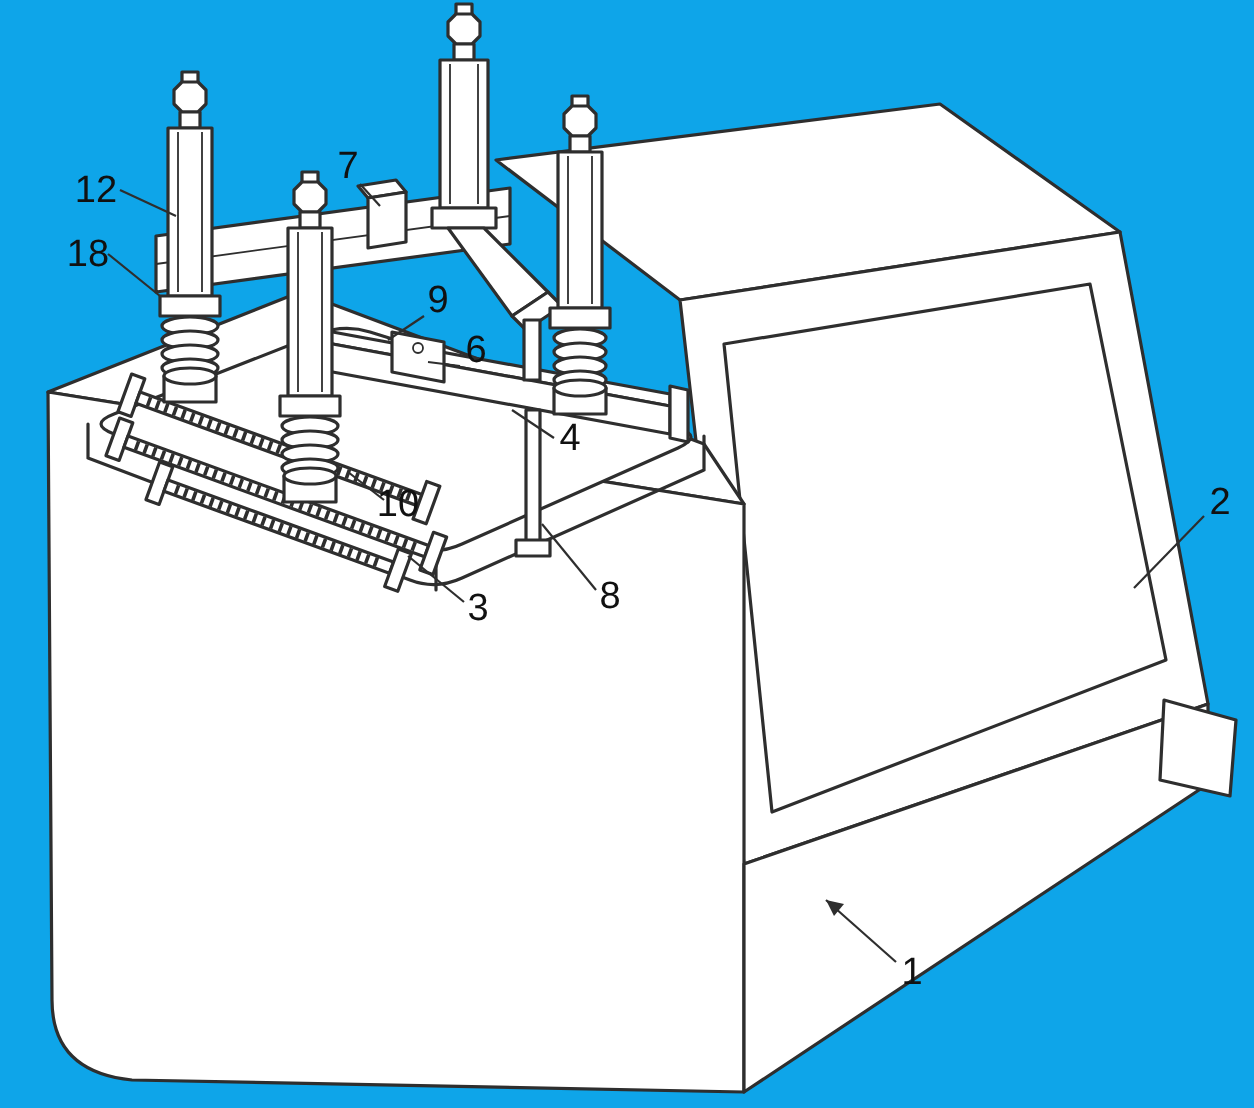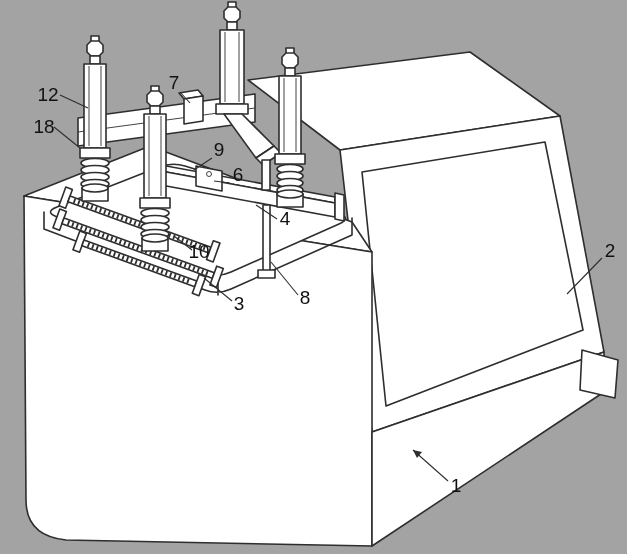--- a/index.html
+++ b/index.html
@@ -1,17 +1,17 @@
 <!DOCTYPE html>
 <html style="--line-color: #2e2e2e; --label-color: #111111;"><head>
 <meta charset="utf-8">
 <style>
   :root { --line-color:#2e2e2e; --label-color:#111111; }
   html,body{margin:0;padding:0;background:#ffffff;}
-  .stage{position:relative;width:627px;height:554px;background:#a3a3a3;overflow:hidden;}
+  .stage{position:relative;width:627px;height:554px;background:#0ea5e9;overflow:hidden;}
   svg{position:absolute;left:0;top:0;}
   .face{fill:#ffffff;stroke:var(--line-color);stroke-width:1.6;stroke-linejoin:round;stroke-linecap:round;}
   .ln{fill:none;stroke:var(--line-color);stroke-width:1.6;stroke-linejoin:round;stroke-linecap:round;}
   .thin{fill:none;stroke:var(--line-color);stroke-width:0.9;}
   .thread{fill:none;stroke:var(--line-color);stroke-width:4.6;stroke-dasharray:1.8 2.8;}
   .lead{fill:none;stroke:var(--line-color);stroke-width:1.1;}
   .arrow{fill:var(--line-color);stroke:none;}
   .lbl{font-family:"Liberation Sans",sans-serif;font-size:19px;fill:var(--label-color);}
 </style>
 </head>

